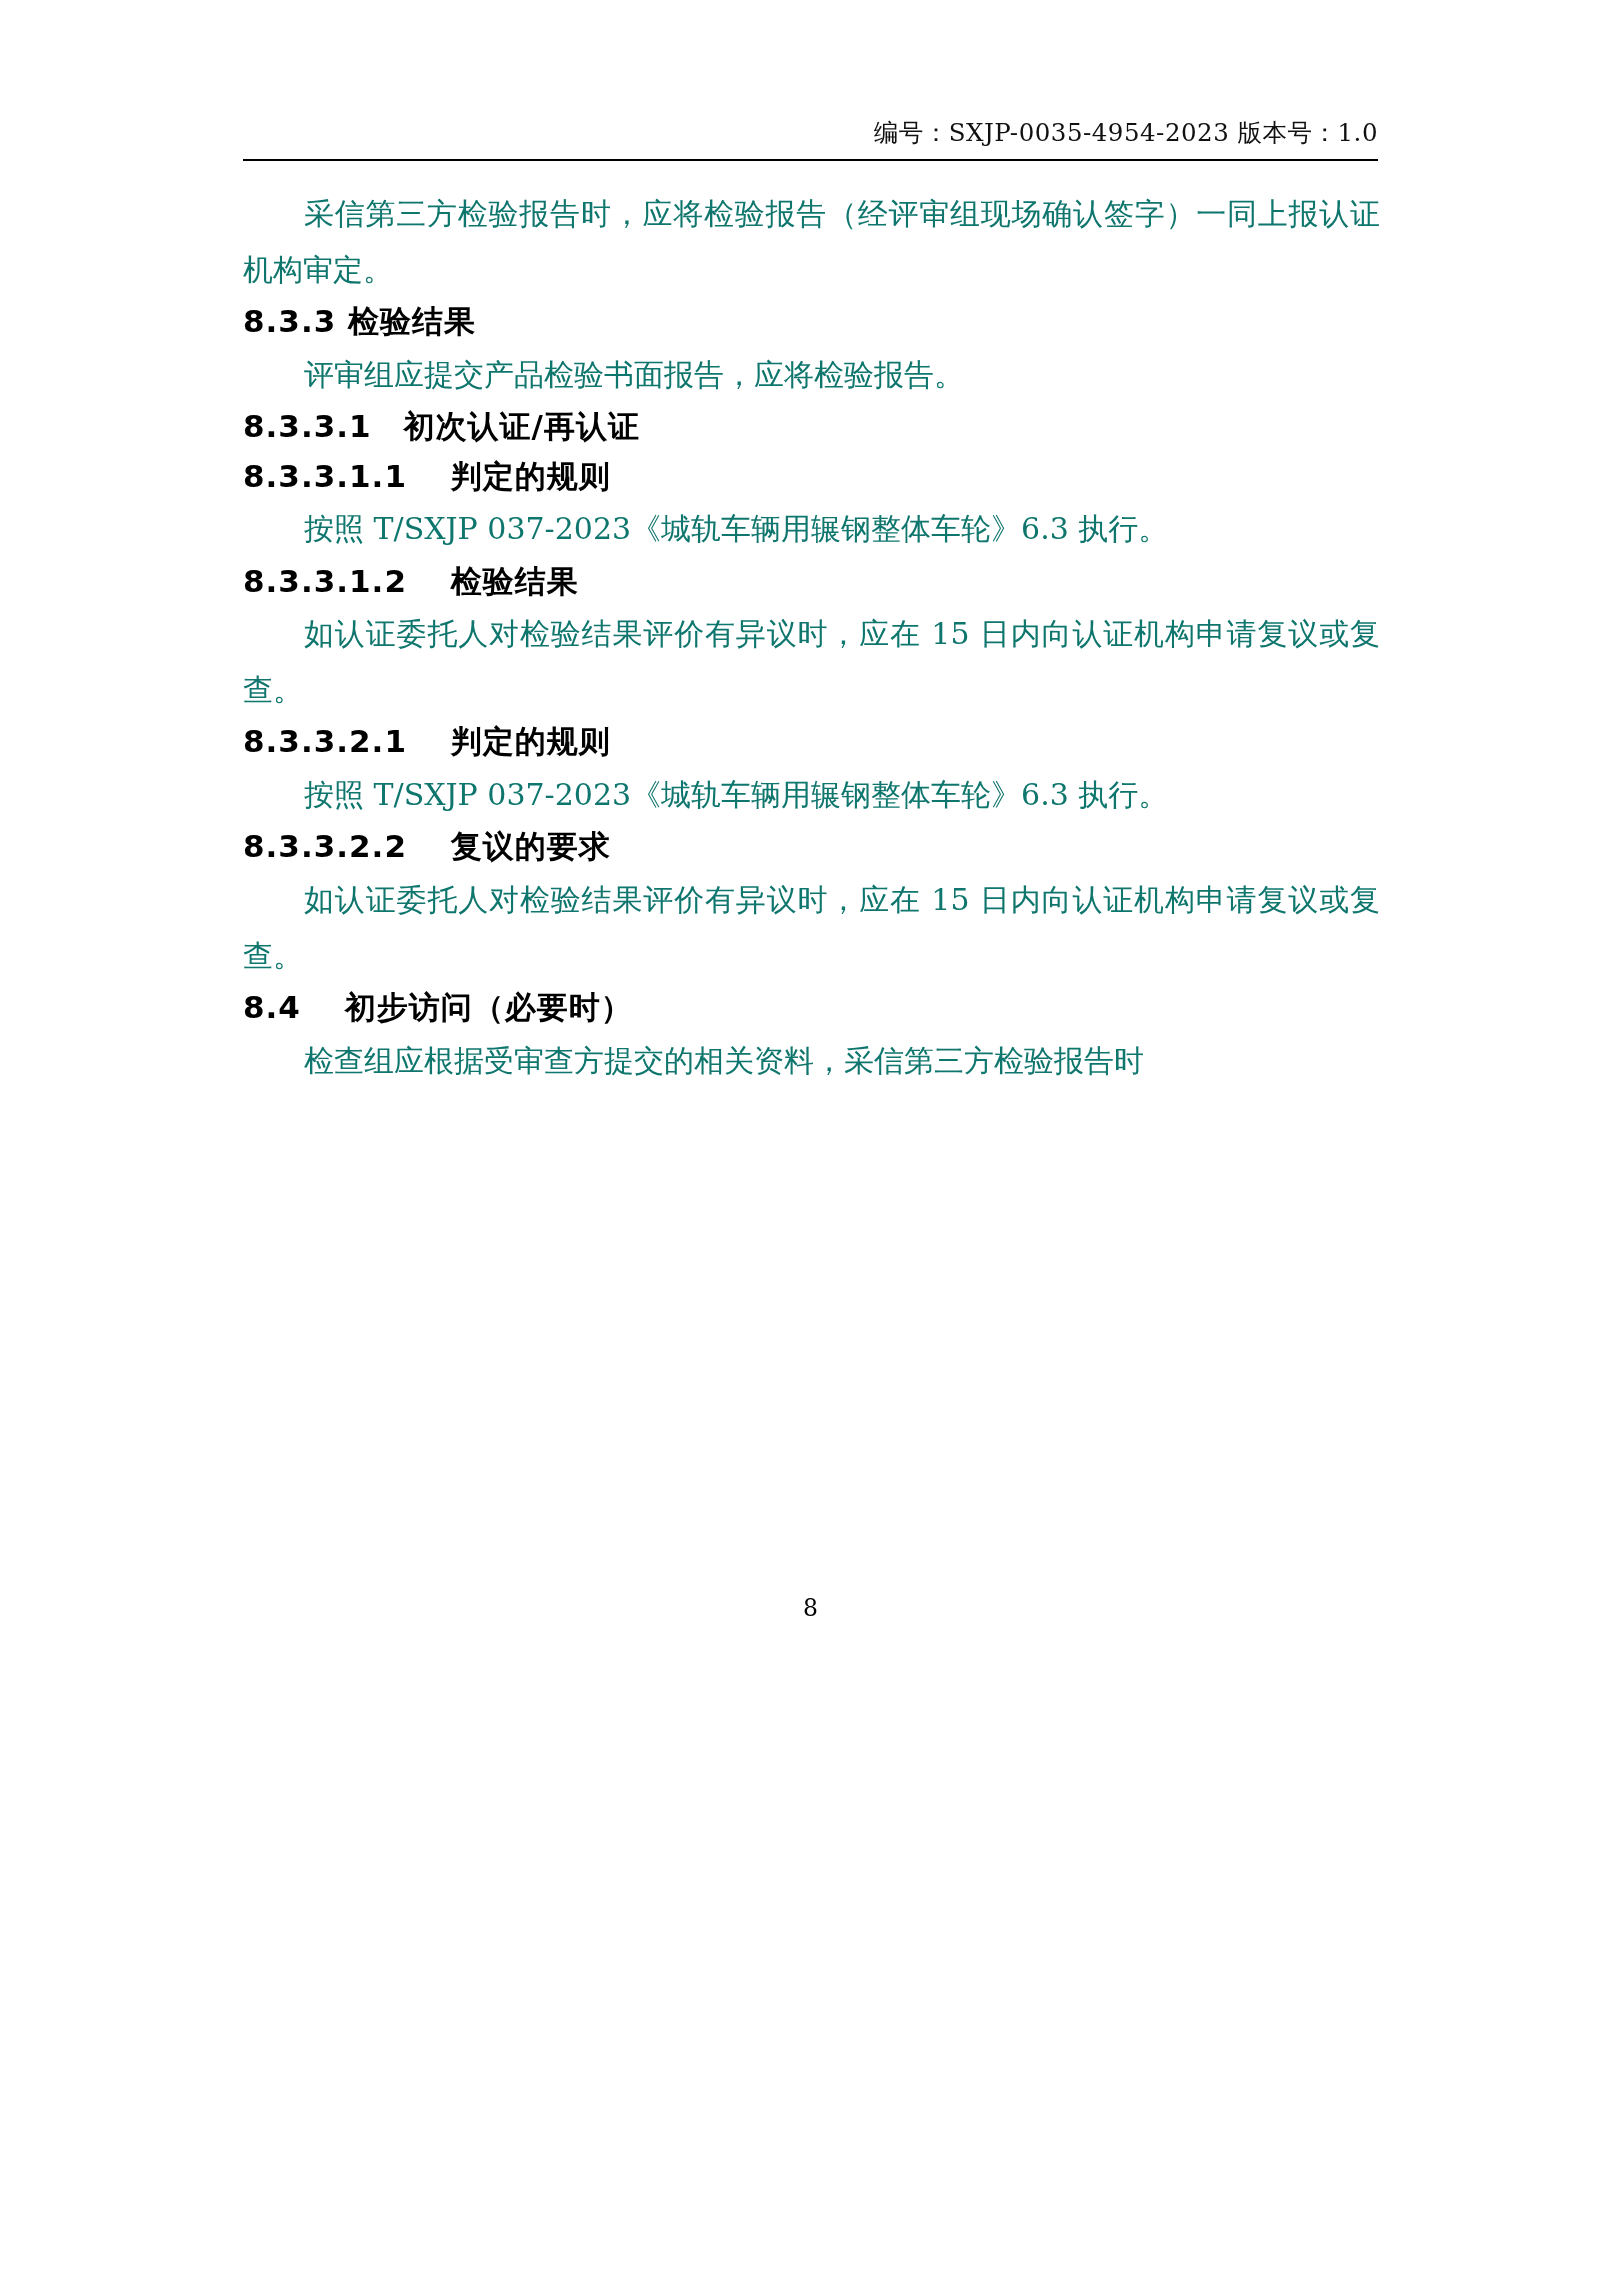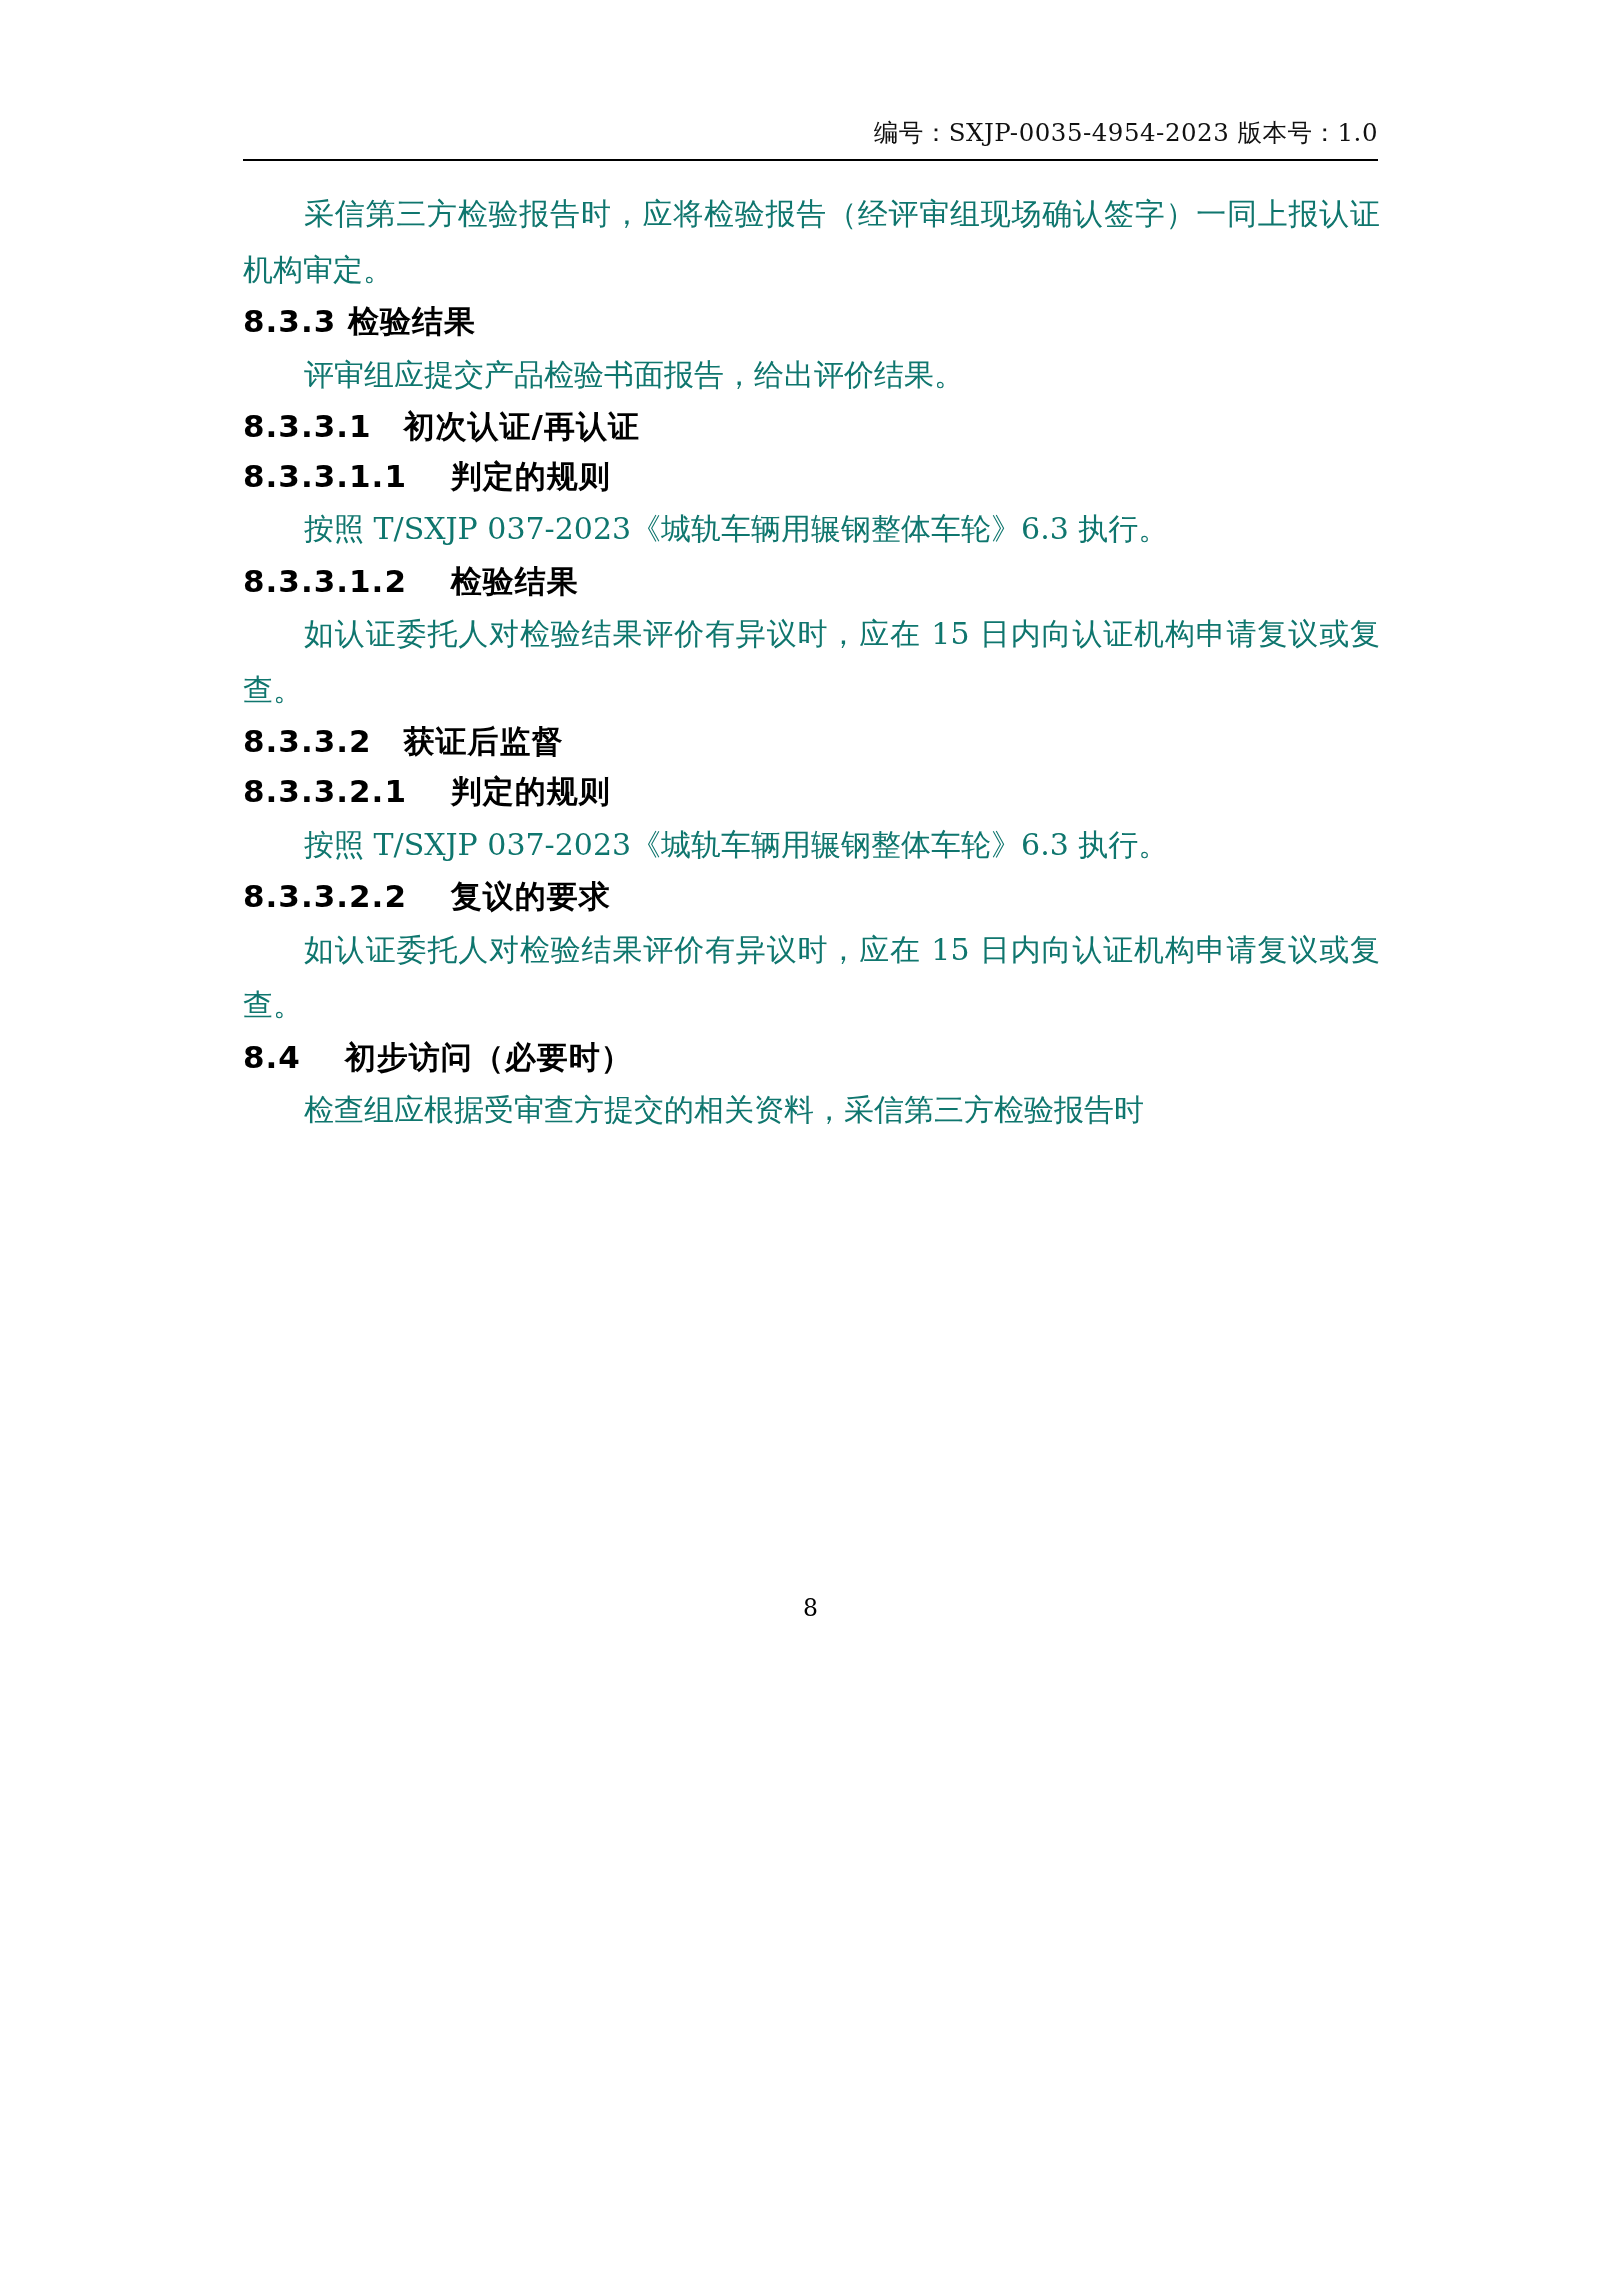--- a/index.html
+++ b/index.html
@@ -96,33 +96,32 @@
     <div class="header-text">编号：SXJP-0035-4954-2023  版本号：1.0</div>
     <div class="header-rule"></div>
   </div>
 
   <div class="content">
 
     <p class="body-text blk">采信第三方检验报告时，应将检验报告（经评审组现场确认签字）一同上报认证机构审定。</p>
 
     <h3 class="heading blk-head">8.3.3 检验结果</h3>
 
-    <p class="body-text blk">评审组应提交产品检验书面报告，给出评价结果。</p>
+    <p class="body-text blk">评审组应提交产品检验书面报告，应将检验报告。</p>
 
     <h3 class="heading blk-head">8.3.3.1　初次认证/再认证</h3>
 
     <h3 class="heading blk-head">8.3.3.1.1　 判定的规则</h3>
 
     <p class="body-text blk">按照 T/SXJP 037-2023《城轨车辆用辗钢整体车轮》6.3 执行。</p>
 
     <h3 class="heading blk-head">8.3.3.1.2　 检验结果</h3>
 
     <p class="body-text blk">如认证委托人对检验结果评价有异议时，应在 15 日内向认证机构申请复议或复查。</p>
 
-    <h3 class="heading blk-head">8.3.3.2　获证后监督</h3>
 
     <h3 class="heading blk-head">8.3.3.2.1　 判定的规则</h3>
 
     <p class="body-text blk">按照 T/SXJP 037-2023《城轨车辆用辗钢整体车轮》6.3 执行。</p>
 
     <h3 class="heading blk-head">8.3.3.2.2　 复议的要求</h3>
 
     <p class="body-text blk">如认证委托人对检验结果评价有异议时，应在 15 日内向认证机构申请复议或复查。</p>
 
     <h3 class="heading blk-head">8.4　 初步访问（必要时）</h3>

